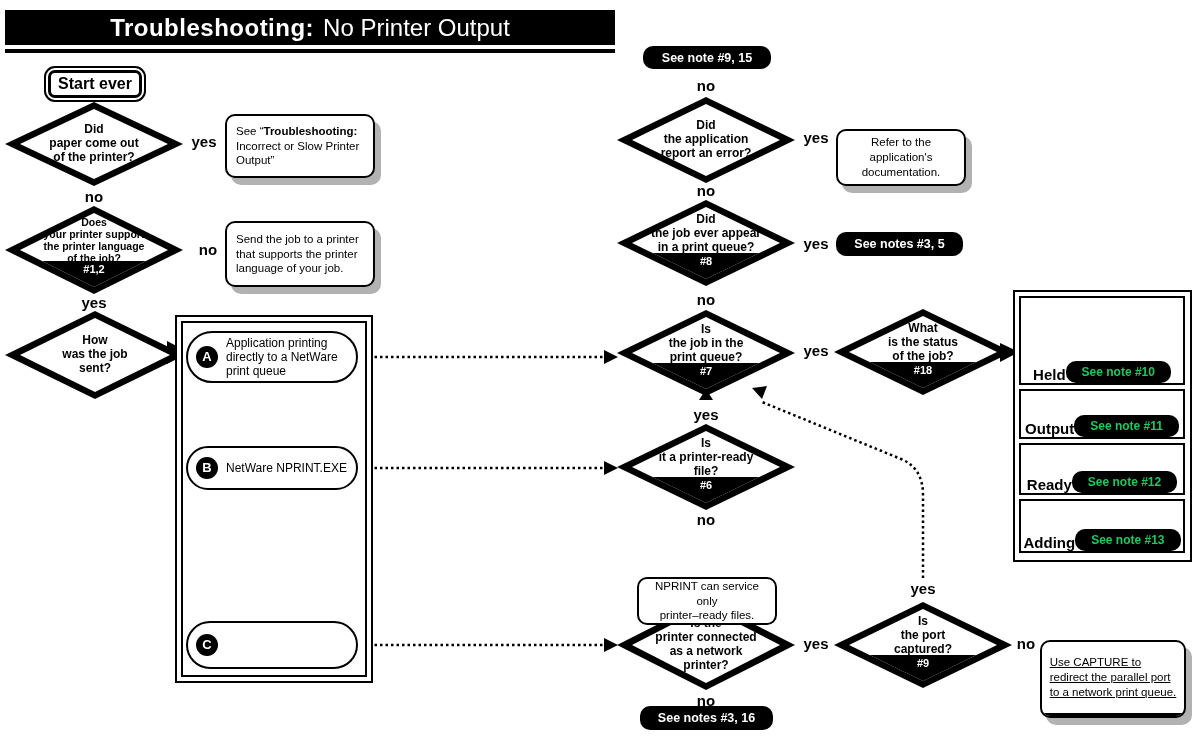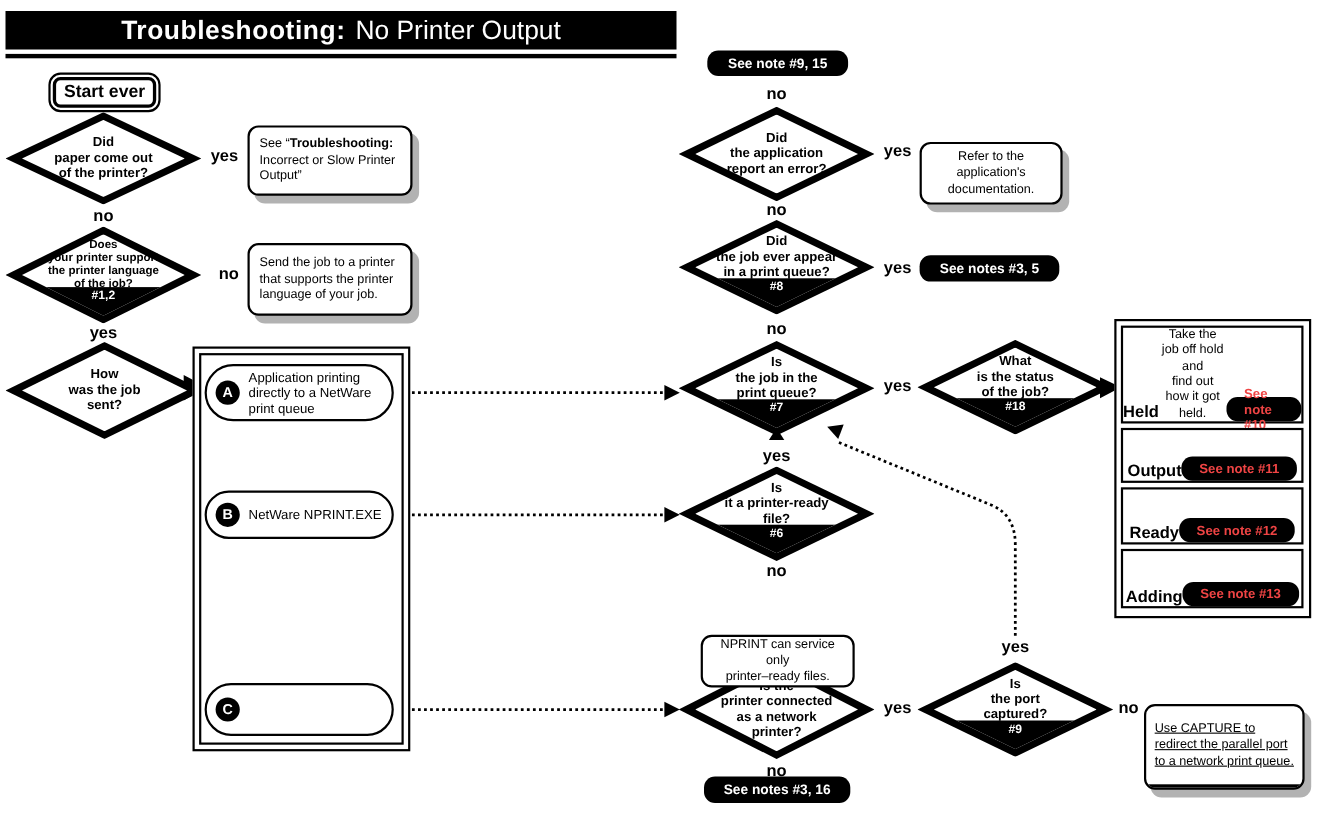--- a/index.html
+++ b/index.html
@@ -67,21 +67,21 @@
     color:#fff; font-weight:700; font-size:13px; display:flex; align-items:center; justify-content:center; }
 
   
   .statuscol { position:absolute; left:1013px; top:290px; width:179px; height:272px;
     border:2px solid #000; background:#fff; z-index:2; }
   .status-box { position:absolute; border:2px solid #000; background:#fff; z-index:3;
     display:flex; align-items:flex-end; justify-content:center; }
   .status-title { font-weight:700; font-size:15px; }
   .status-body { font-size:11.5px; line-height:1.25; text-align:center; margin-top:1px; }
   .status-body:empty { display:none; }
-  .status-badge { background:#000; color:#ef4444; border-radius:10px; font-weight:700; font-size:12px;
+  .status-badge { background:#000; color:#22c55e; border-radius:10px; font-weight:700; font-size:12px;
     height:22px; display:flex; align-items:center; justify-content:center; padding:0 16px; margin-top:4px; }
 
   
   .capture-box { position:absolute; left:1040px; top:640px; width:146px; height:78px;
     border:2px solid #000; border-radius:10px; overflow:hidden; background:#fff;
     box-shadow:6px 7px 0 #b2b2b2; display:flex; flex-direction:column; z-index:2; }
   .capture-text { flex:1; display:flex; align-items:center; justify-content:center;
     text-align:left; font-size:11.5px; line-height:1.3; padding:13px 4px;text-decoration:underline; }
   .capture-badge { background:#000; color:#86efac; font-weight:700; font-size:12.5px;
     text-align:center; padding:2px 0 5px; }
@@ -248,22 +248,20 @@
   <span class="letter">B</span>
   <span class="ml">NetWare NPRINT.EXE</span>
 </div>
 <div class="pill" style="left:186px;top:621px;width:172px;height:48px">
   <span class="letter">C</span>
 </div>
 
 <div class="statuscol"></div>
 <div class="status-box" style="left:1019px;top:296px;width:166px;height:89px">
   <div class="status-title">Held</div>
-  <div class="status-body ml">Take the job off hold and
-find out how it got held.</div>
   <div class="status-badge">See note #10</div>
 </div>
 <div class="status-box" style="left:1019px;top:389px;width:166px;height:50px">
   <div class="status-title">Output</div>
 
   <div class="status-badge">See note #11</div>
 </div>
 <div class="status-box" style="left:1019px;top:443px;width:166px;height:52px">
   <div class="status-title">Ready</div>
 

